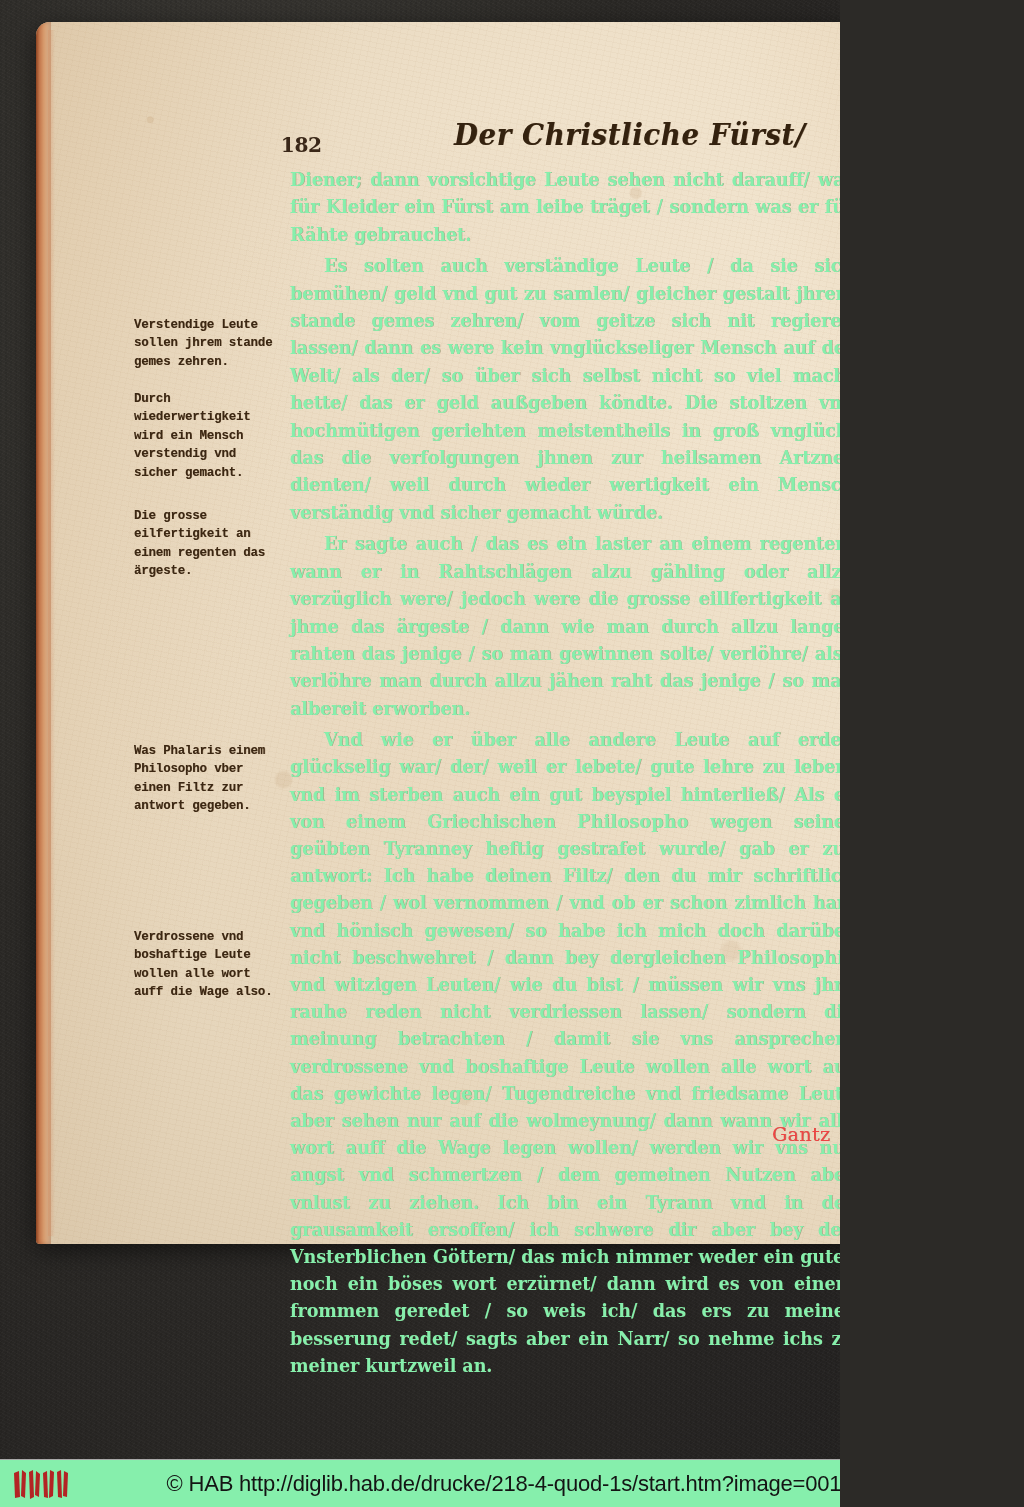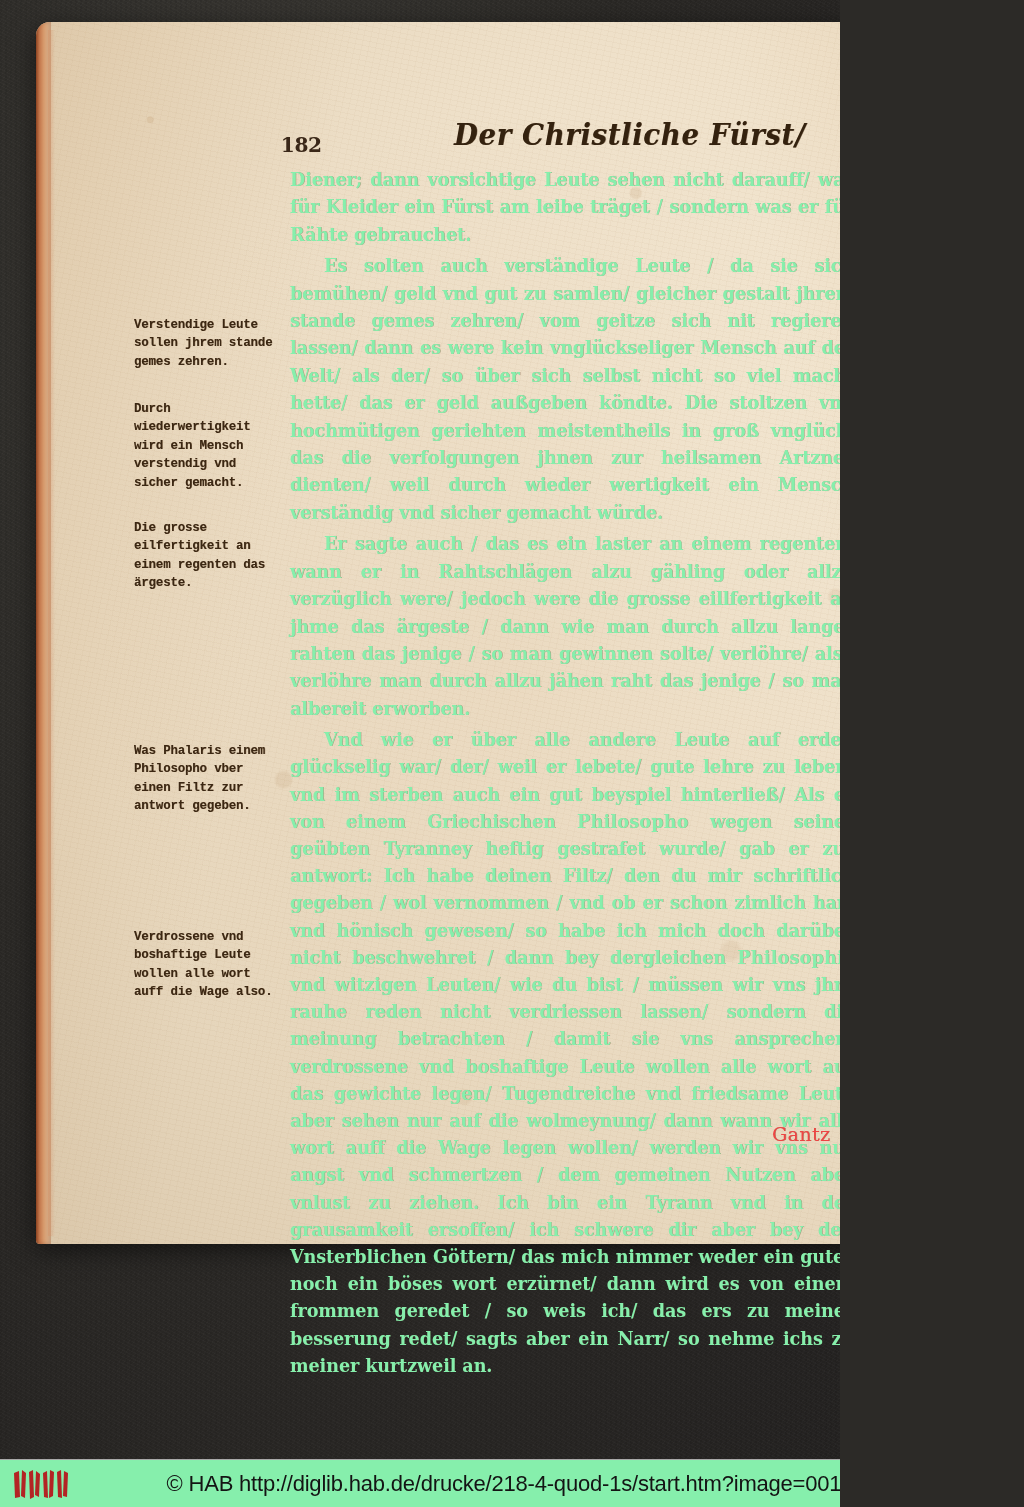--- a/index.html
+++ b/index.html
@@ -298,22 +298,22 @@
 
   <div class="type-area">
 
     <div class="head-row">
       <div class="folio">182</div>
       <div class="running-title">Der Christliche Fürst/</div>
     </div>
 
     <div class="margin-col">
         <div class="marginal" style="top: 150px;">Verstendige Leute sollen jhrem stande gemes zehren.</div>
-        <div class="marginal" style="top: 234px;">Durch wiederwertigkeit wird ein Mensch verstendig vnd sicher gemacht.</div>
-        <div class="marginal" style="top: 353px;">Die grosse eilfertigkeit an einem regenten das ärgeste.</div>
+        <div class="marginal" style="top: 224px;">Durch wiederwertigkeit wird ein Mensch verstendig vnd sicher gemacht.</div>
+        <div class="marginal" style="top: 341px;">Die grosse eilfertigkeit an einem regenten das ärgeste.</div>
         <div class="marginal" style="top: 576px;">Was Phalaris einem Philosopho vber einen Filtz zur antwort gegeben.</div>
         <div class="marginal" style="top: 762px;">Verdrossene vnd boshaftige Leute wollen alle wort auff die Wage also.</div>
       </div>
 
     <div class="body-col">
         <p class="para">Diener; dann vorsichtige Leute sehen nicht darauff/ was für Kleider ein Fürst am leibe träget / sondern was er für Rähte gebrauchet.</p>
         <p class="para"><span class="ind"></span>Es solten auch verständige Leute / da sie sich bemühen/ geld vnd gut zu samlen/ gleicher gestalt jhrem stande gemes zehren/ vom geitze sich nit regieren lassen/ dann es were kein vnglückseliger Mensch auf der Welt/ als der/ so über sich selbst nicht so viel macht hette/ das er geld außgeben köndte. Die stoltzen vnd hochmütigen geriehten meistentheils in groß vnglück/ das die verfolgungen jhnen zur heilsamen Artzney dienten/ weil durch wieder wertigkeit ein Mensch verständig vnd sicher gemacht würde.</p>
         <p class="para"><span class="ind"></span>Er sagte auch / das es ein laster an einem regenten/ wann er in Rahtschlägen alzu gähling oder allzu verzüglich were/ jedoch were die grosse eillfertigkeit an jhme das ärgeste / dann wie man durch allzu langes rahten das jenige / so man gewinnen solte/ verlöhre/ also verlöhre man durch allzu jähen raht das jenige / so man albereit erworben.</p>
         <p class="para tight"><span class="ind"></span><span>Vnd wie er über alle andere Leute auf erden glückselig war/ der/ weil er lebete/ gute lehre zu leben/ vnd im sterben auch ein gut beyspiel hinterließ/ Als er von einem Griechischen </span><span class="roman">Philosopho</span><span> wegen seiner geübten Tyranney heftig gestrafet wurde/ gab er zur antwort: Ich habe deinen Filtz/ den du mir schriftlich gegeben / wol vernommen / vnd ob er schon zimlich hart vnd hönisch gewesen/ so habe ich mich doch darüber nicht beschwehret / dann bey dergleichen </span><span class="roman">Philosophis</span><span> vnd witzigen Leuten/ wie du bist / müssen wir vns jhre rauhe reden nicht verdriessen lassen/ sondern die meinung betrachten / damit sie vns ansprechen/ verdrossene vnd boshaftige Leute wollen alle wort auf das gewichte legen/ Tugendreiche vnd friedsame Leute aber sehen nur auf die wolmeynung/ dann wann wir alle wort auff die Wage legen wollen/ werden wir vns nur angst vnd schmertzen / dem gemeinen Nutzen aber vnlust zu ziehen.   Ich bin ein Tyrann vnd in der grausamkeit ersoffen/ ich schwere dir aber bey den Vnsterblichen Göttern/ das mich nimmer weder ein gutes noch ein böses wort erzürnet/ dann wird es von einem frommen geredet / so weis ich/ das ers zu meiner besserung redet/ sagts aber ein Narr/ so nehme ichs zu meiner kurtzweil an.</span></p>
       </div>

